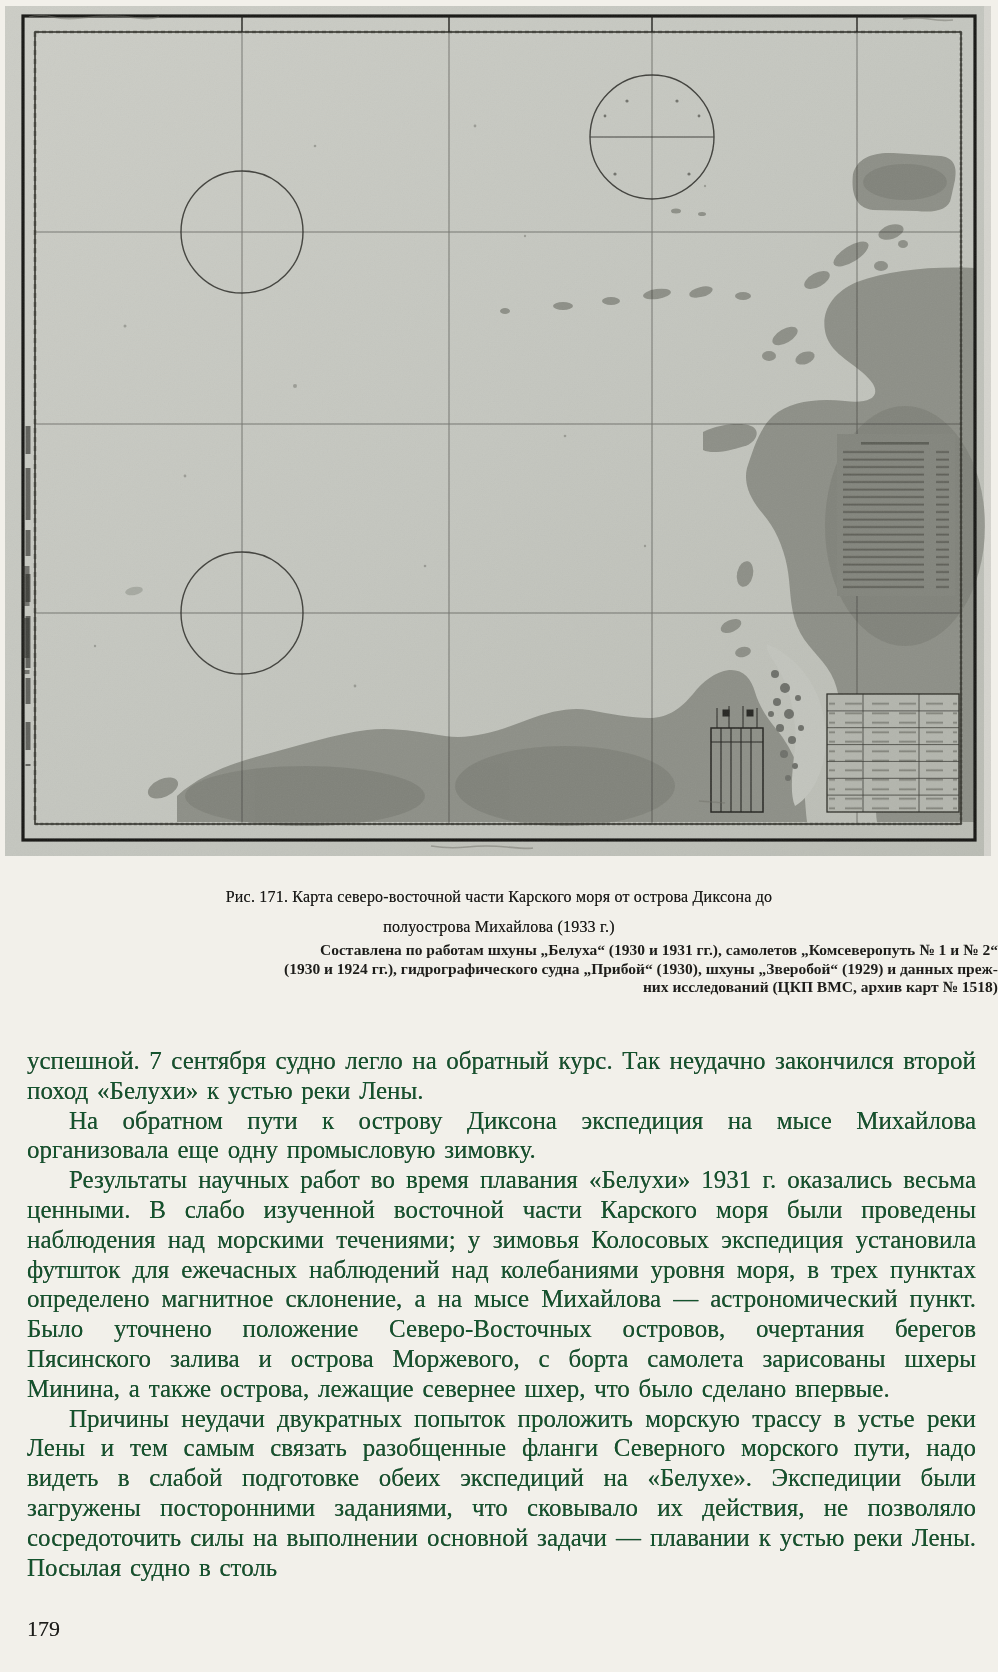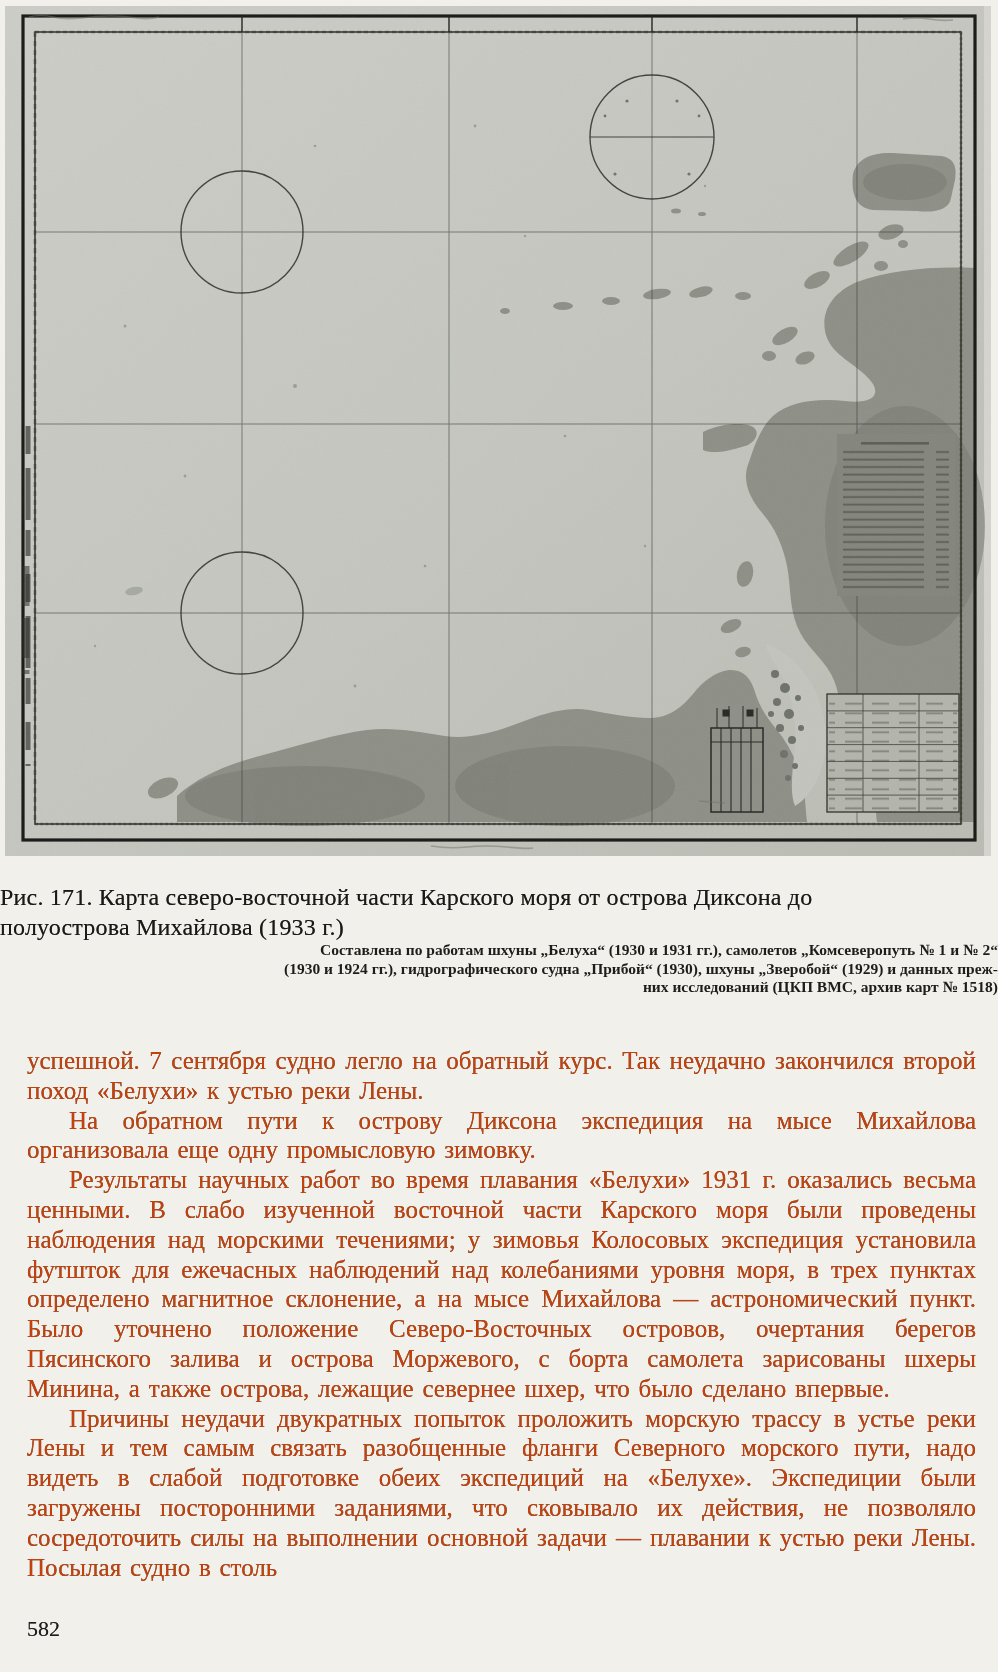--- a/index.html
+++ b/index.html
@@ -10,34 +10,34 @@
     color:#1b1b18;
     overflow:hidden;
   }
   .photo{
     position:absolute;left:5px;top:6px;width:986px;height:850px;
     background:#c4c6bf;
   }
   .photo svg{display:block;}
   .cap-title{
     position:absolute;top:882px;left:0;right:0;
-    text-align:left;font-size:24px;line-height:30px;
+    text-align:center;font-size:16px;line-height:30px;
     color:#191917;letter-spacing:0.2px;
     text-shadow:0 0 .5px rgba(25,25,23,.65);
   }
   .cap-source{
     position:absolute;top:941px;left:0;right:0;
     text-align:right;
     font-family:"Liberation Serif", serif;font-weight:bold;
     font-size:15.5px;line-height:18.5px;color:#1d1d1a;
   }
   .bodytext{
     position:absolute;top:1046px;left:27px;width:949px;
     font-size:25px;line-height:29.8px;text-align:justify;
-    color:#c2410c;word-spacing:2.5px;
+    color:#14532d;word-spacing:2.5px;
     text-shadow:0 0 .55px rgba(23,23,21,.7);
   }
   .bodytext p{margin:0;}
   .bodytext p.ind{text-indent:42px;}
   .pageno{
     position:absolute;top:1616px;left:27px;
     font-size:22px;color:#1d1d1a;
     text-shadow:0 0 .4px rgba(25,25,23,.6);
   }
 </style>
@@ -248,15 +248,15 @@
     <span>них исследований (ЦКП ВМС, архив карт № 1518)</span>
   </div>
 
   <div class="bodytext">
     <p>успешной. 7 сентября судно легло на обратный курс. Так неудачно закончился второй поход «Белухи» к устью реки Лены.</p>
     <p class="ind">На обратном пути к острову Диксона экспедиция на мысе Михайлова организовала еще одну промысловую зимовку.</p>
     <p class="ind">Результаты научных работ во время плавания «Белухи» 1931 г. оказались весьма ценными. В слабо изученной восточной части Карского моря были проведены наблюдения над морскими течениями; у зимовья Колосовых экспедиция установила футшток для ежечасных наблюдений над колебаниями уровня моря, в трех пунктах определено магнитное склонение, а на мысе Михайлова — астрономический пункт. Было уточнено положение Северо-Восточных островов, очертания берегов Пясинского залива и острова Моржевого, с борта самолета зарисованы шхеры Минина, а также острова, лежащие севернее шхер, что было сделано впервые.</p>
     <p class="ind">Причины неудачи двукратных попыток проложить морскую трассу в устье реки Лены и тем самым связать разобщенные фланги Северного морского пути, надо видеть в слабой подготовке обеих экспедиций на «Белухе». Экспедиции были загружены посторонними заданиями, что сковывало их действия, не позволяло сосредоточить силы на выполнении основной задачи — плавании к устью реки Лены. Посылая судно в столь</p>
   </div>
 
-  <div class="pageno">582</div>
+  <div class="pageno">179</div>
 
 </div>
 
 </body></html>

